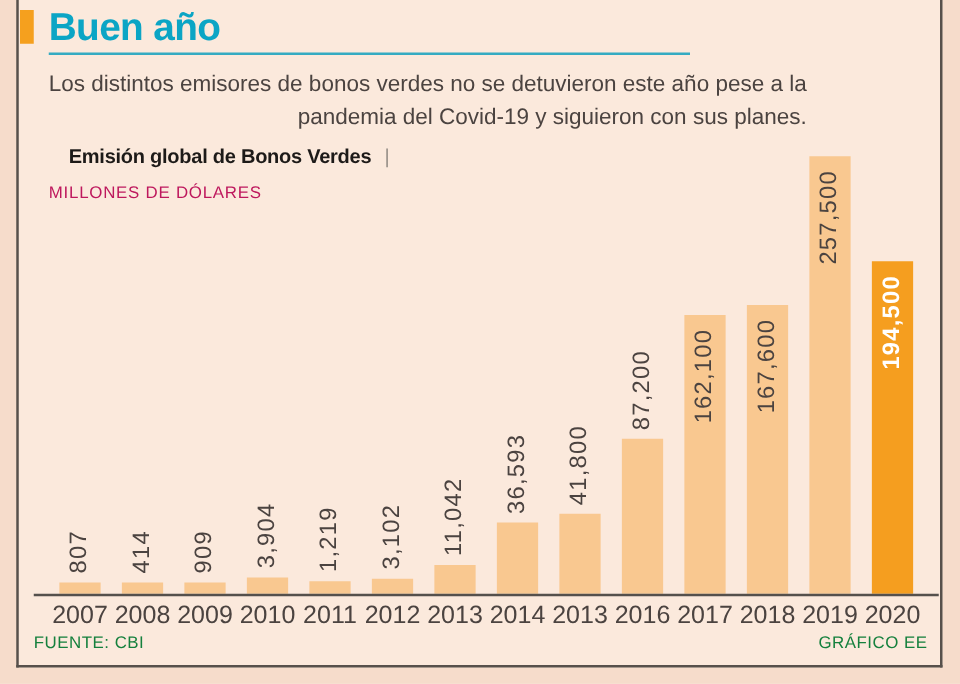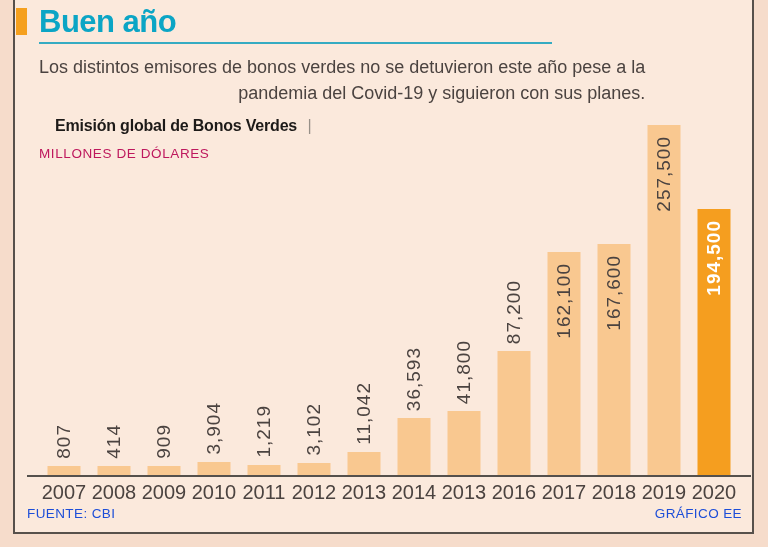--- a/index.html
+++ b/index.html
@@ -86,21 +86,21 @@
     position:absolute; left:24px; top:481px;
     width:700px; display:flex;
   }
   .year {
     width:50px; text-align:center;
     font-size:20px; color:#4b4340;
   }
   .footer {
     position:absolute; left:12px; right:10px; top:506px;
     display:flex; justify-content:space-between;
-    font-size:13.5px; color:#1d4ed8; letter-spacing:0.4px;
+    font-size:13.5px; color:#15803d; letter-spacing:0.4px;
   }
 </style>
 </head>
 <body>
 
 <div class="frame">
 
   <div class="accent-square"></div>
 
   <h1 class="main-title">Buen año</h1>

